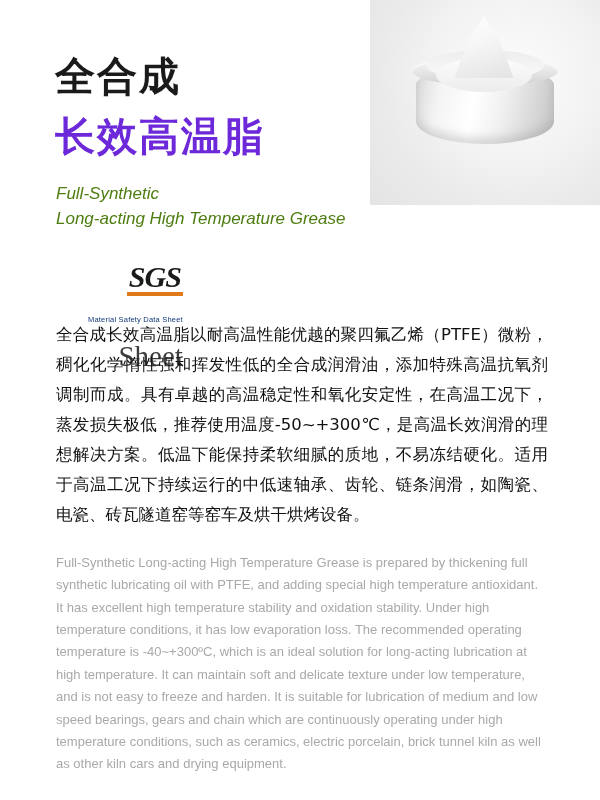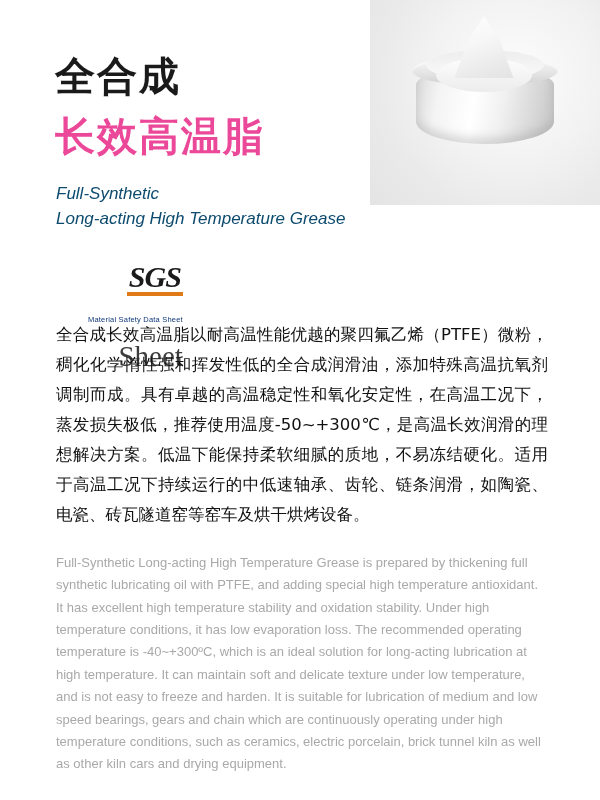--- a/index.html
+++ b/index.html
@@ -103,32 +103,32 @@
     letter-spacing: 2px;
     line-height: 1;
   }
   .title-cn-2 {
     position: absolute;
     left: 55px;
     top: 116px;
     font-family: "DejaVu Sans", sans-serif;
     font-size: 40px;
     font-weight: bold;
-    color: #ec4899;
+    color: #6d28d9;
     letter-spacing: 2px;
     line-height: 1;
   }
   .title-en {
     position: absolute;
     left: 56px;
     top: 182px;
     font-family: "Liberation Sans", sans-serif;
     font-style: italic;
     font-size: 17px;
-    color: #0c4a6e;
+    color: #4d7c0f;
     line-height: 1.45;
   }
 
   
   .logos {
     position: absolute;
     left: 56px;
     top: 262px;
     display: flex;
     align-items: flex-end;

